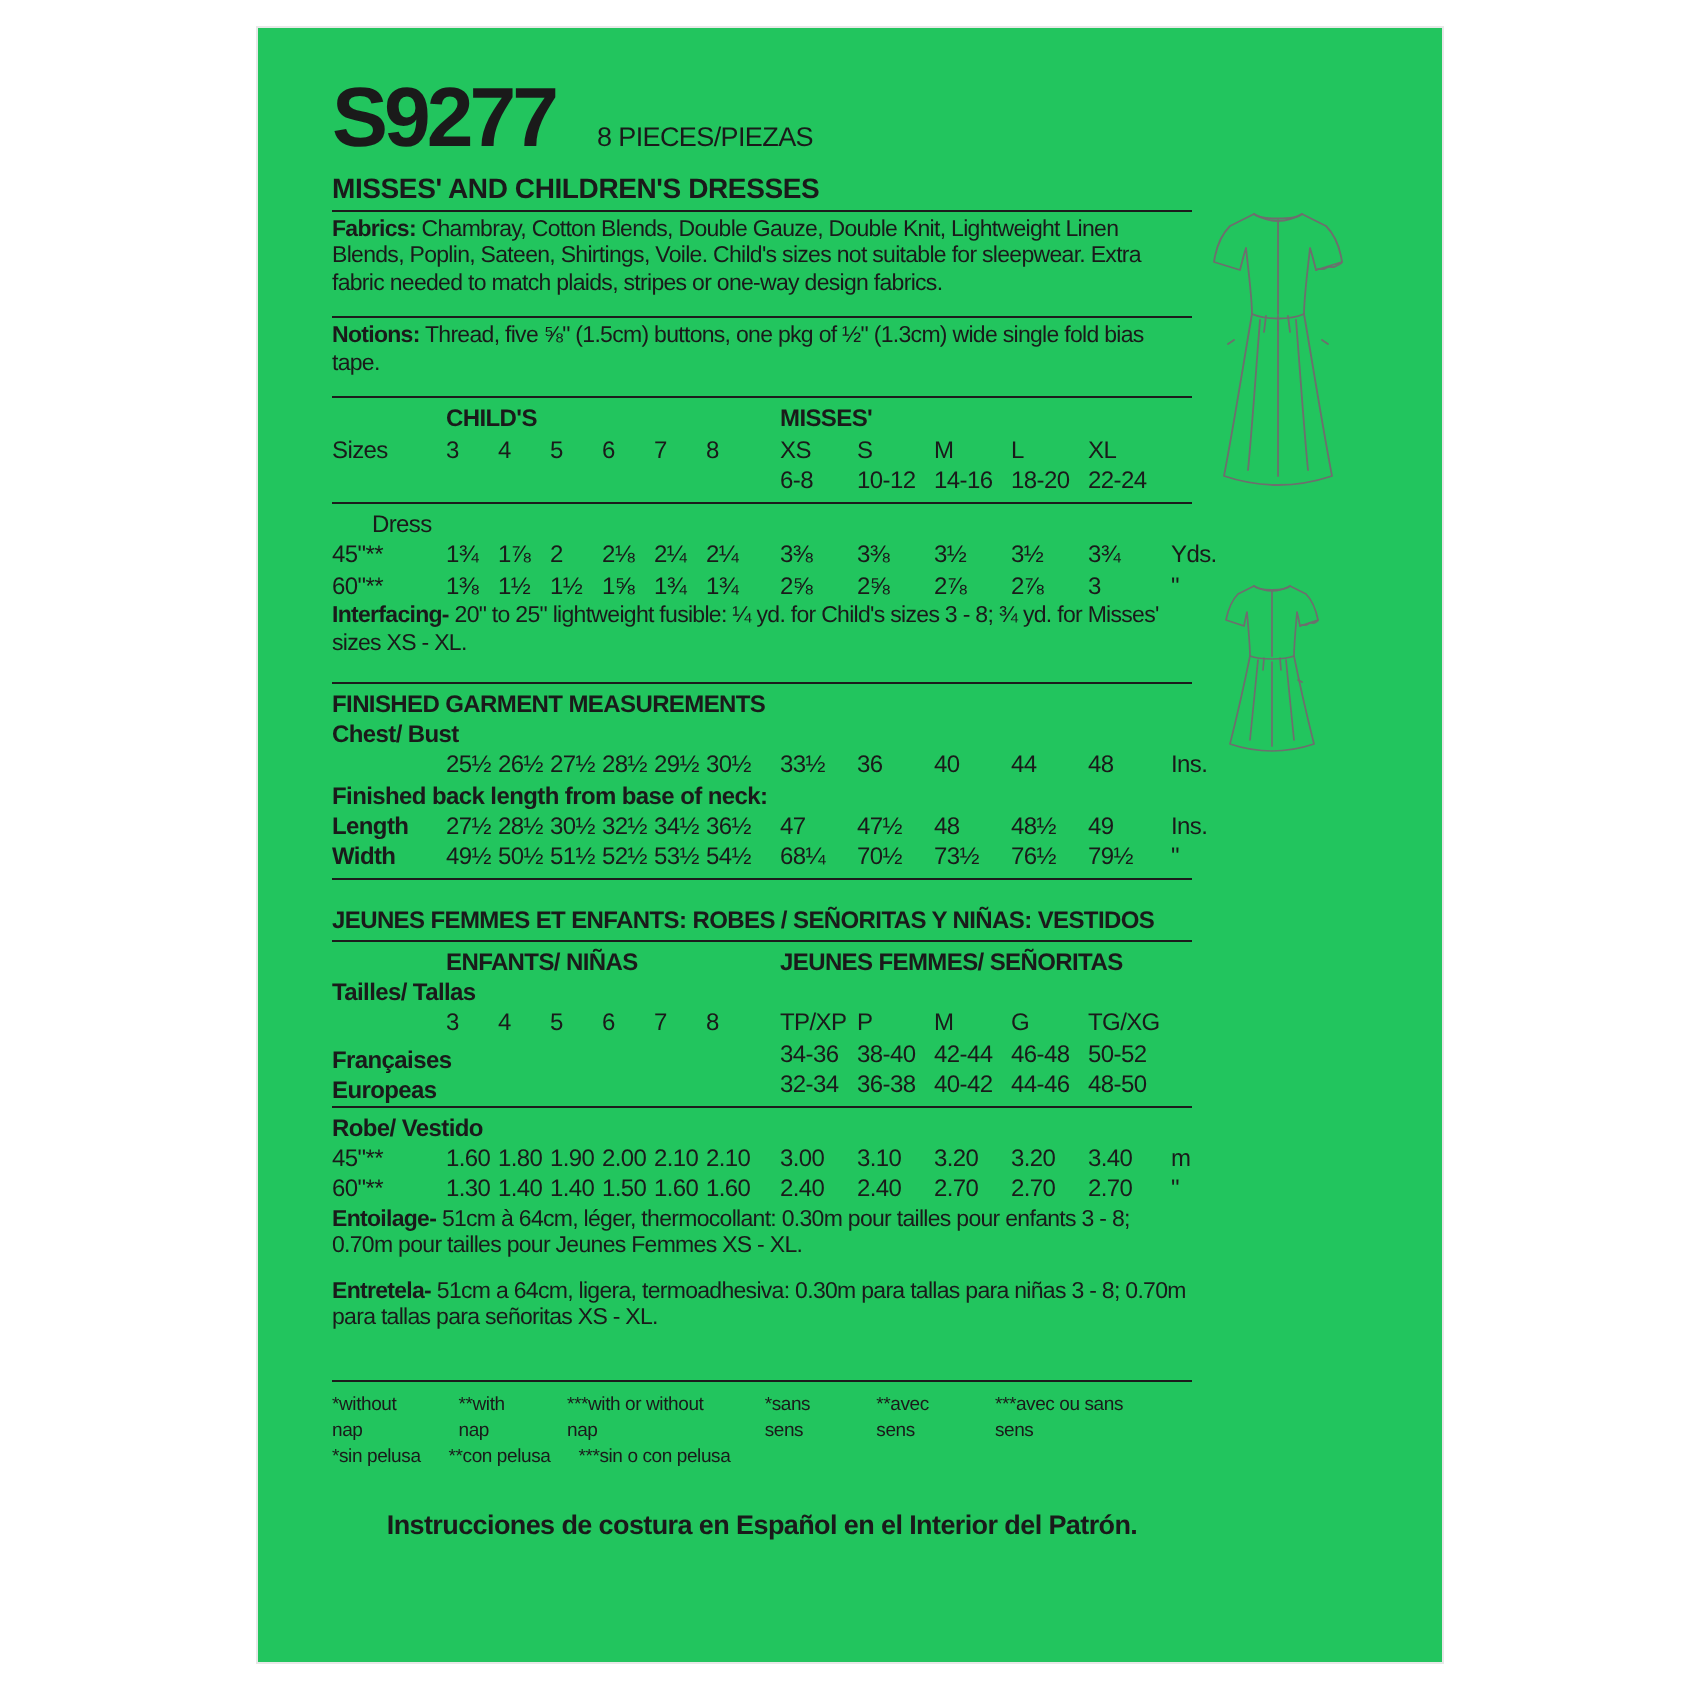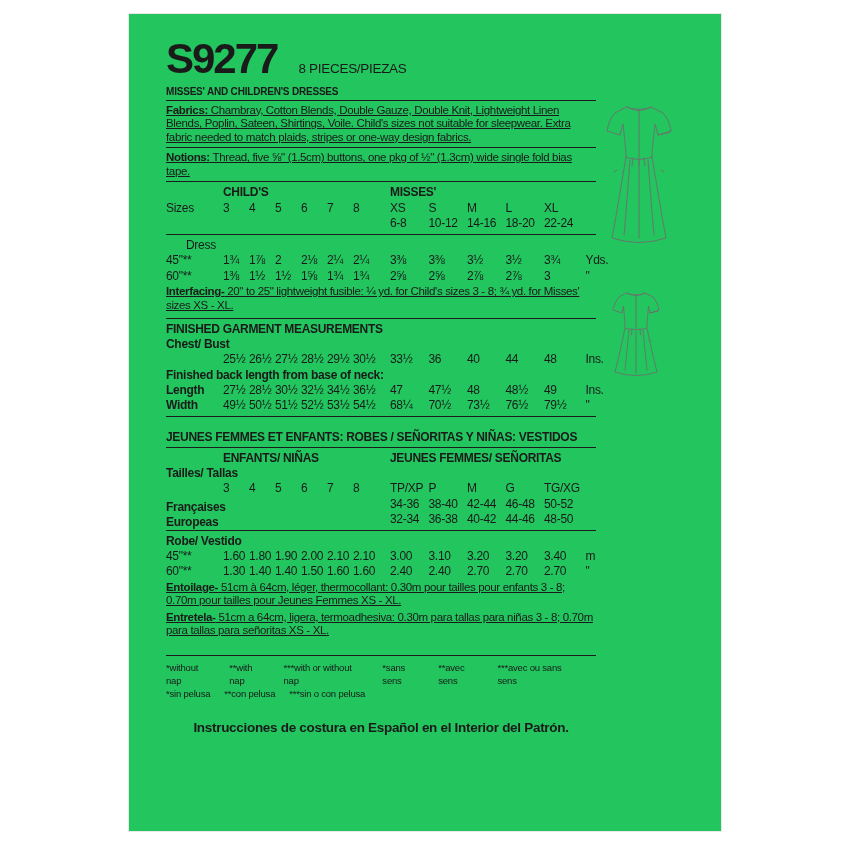--- a/index.html
+++ b/index.html
@@ -6,24 +6,24 @@
   html,body { width:850px; height:850px; background:#ffffff; overflow:hidden;
               font-family:"Liberation Sans","DejaVu Sans",sans-serif; color:#1a1a1a; }
   .card { position:absolute; left:128px; top:13px; width:594px; height:819px;
           background:#22c55e; border:1px solid #e8e8e8; }
   .content { position:absolute; left:37px; top:26px; width:430px; letter-spacing:-0.2px; }
 
   .header-row { display:flex; align-items:flex-end; margin-bottom:8px; }
   .sku { font-size:42px; font-weight:bold; letter-spacing:-2px; line-height:0.9; }
   .pieces { font-size:13.5px; margin-left:21px; padding-bottom:2px; letter-spacing:-0.3px; }
 
-  .sect-title { font-size:10px; font-weight:bold; padding-bottom:3px;
+  .sect-title { font-size:14px; font-weight:bold; padding-bottom:3px;
                 border-bottom:1.5px solid #1c1c1c; margin-bottom:3px; }
   .para { font-size:11.5px; line-height:13.5px; letter-spacing:-0.35px;
-          padding-bottom:3px; margin-bottom:3px;text-decoration:underline; }
+          padding-bottom:9px; margin-bottom:3px; }
   .rule-b { border-bottom:1.5px solid #1c1c1c; }
   .hr { border-top:1.5px solid #1c1c1c; margin:2px 0 3px 0; }
   b { font-weight:bold; }
 
   .tblrow { display:flex; align-items:baseline; font-size:12px; height:15.5px;
             letter-spacing:-0.3px; white-space:nowrap; }
   .lbl { width:57px; flex:none; }
   .cells { display:flex; flex:none; }
   .cells > span { width:26px; flex:none; }
   .cells > span:nth-child(n+7) { width:38.5px; }

